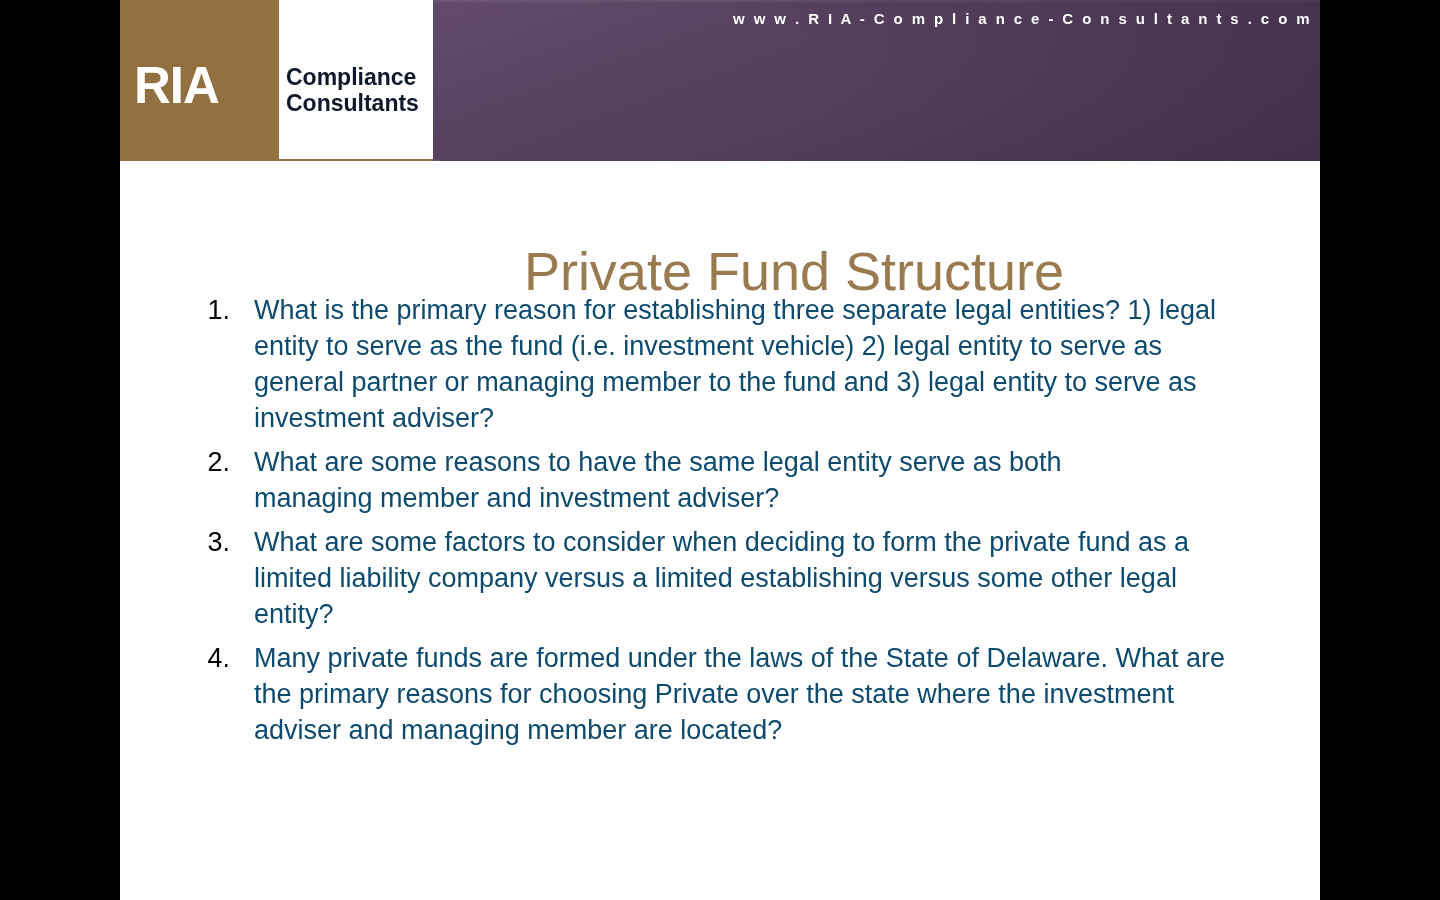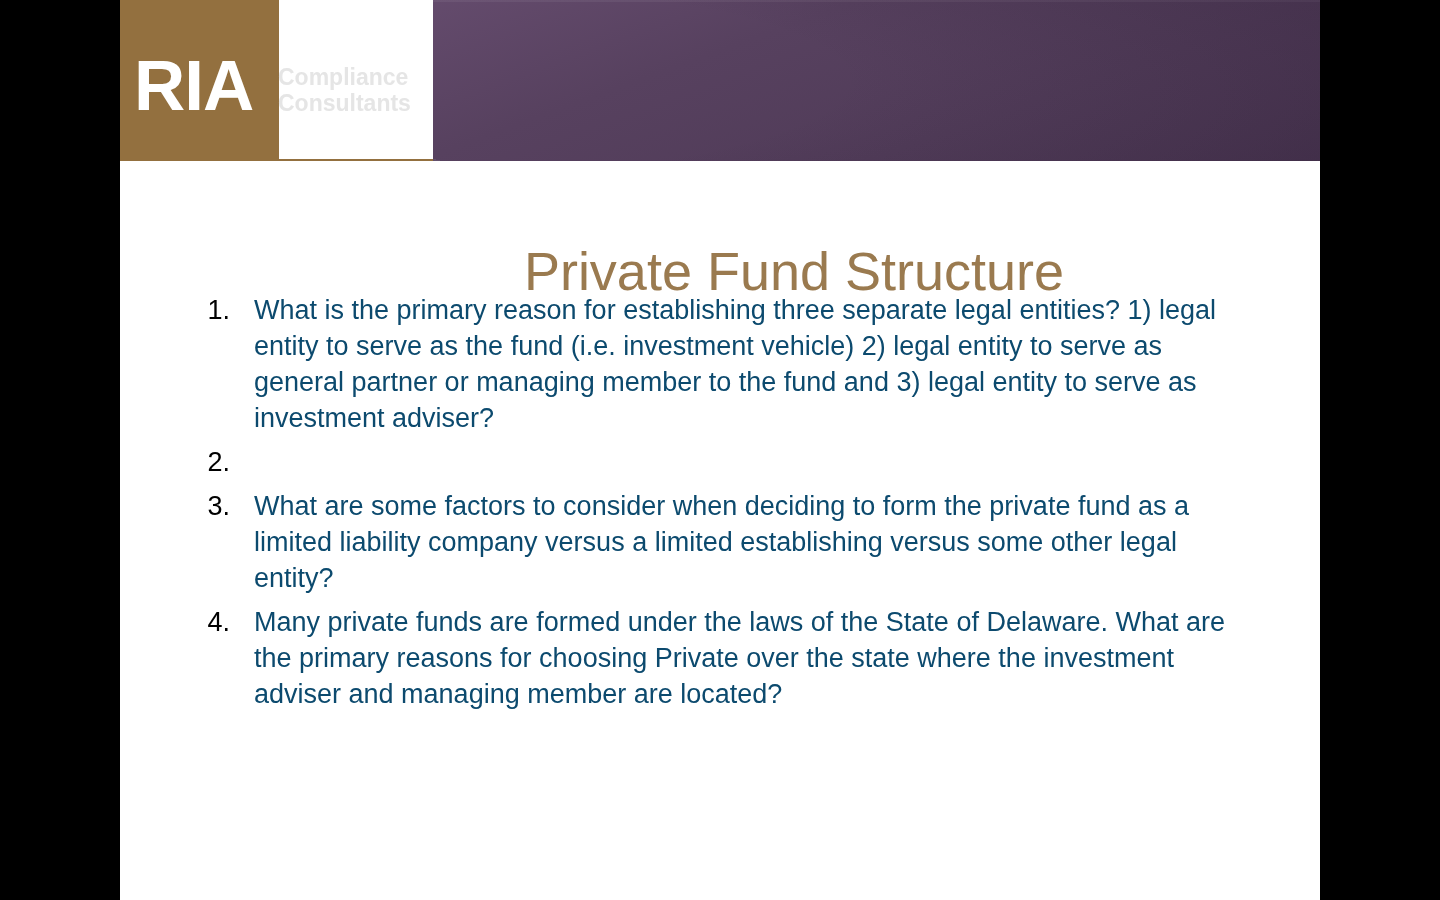--- a/index.html
+++ b/index.html
@@ -84,33 +84,33 @@
     left: 159px;
     top: 0;
     width: 154px;
     height: 159px;
     background: #ffffff;
   }
   .logo-ria {
     position: absolute;
     left: 14px;
     top: 47px;
-    font-size: 71px;
+    font-size: 51px;
     line-height: 77px;
     font-weight: bold;
     color: #ffffff;
     letter-spacing: -1px;
     font-family: "Liberation Sans", sans-serif;
   }
   .logo-sub {
     position: absolute;
-    left: 158px;
+    left: 166px;
     top: 64px;
     width: 140px;
-    color: #e5e5e5;
+    color: #0f172a;
     font-size: 23px;
     line-height: 26px;
     font-weight: bold;
     font-family: "Liberation Sans", sans-serif;
   }
   .header-url {
     position: absolute;
     right: 8px;
     top: 10px;
     color: #ffffff;
@@ -193,33 +193,35 @@
 
       <div class="logo-block">
         <div class="logo-white"></div>
         <div class="logo-ria">RIA</div>
         <div class="logo-sub">
           <div>Compliance</div>
           <div>Consultants</div>
         </div>
       </div>
 
+      <div class="header-url">w w w . R I A - C o m p l i a n c e - C o n s u l t a n t s . c o m</div>
     </div>
 
     <div class="slide-title">Private Fund Structure</div>
 
     <div class="content">
 
       <div class="q-item i1">
         <div class="q-num">1.</div>
         <div class="q-text">What is the primary reason for establishing three separate legal entities? 1) legal entity to serve as the fund (i.e. investment vehicle) 2) legal entity to serve as general partner or managing member to the fund and 3) legal entity to serve as investment adviser?</div>
       </div>
 
       <div class="q-item i2">
         <div class="q-num">2.</div>
+        <div class="q-text">What are some reasons to have the same legal entity serve as both managing member and investment adviser?</div>
       </div>
 
       <div class="q-item i3">
         <div class="q-num">3.</div>
         <div class="q-text">What are some factors to consider when deciding to form the private fund as a limited liability company versus a limited establishing versus some other legal entity?</div>
       </div>
 
       <div class="q-item i4">
         <div class="q-num">4.</div>
         <div class="q-text">Many private funds are formed under the laws of the State of Delaware. What are the primary reasons for choosing Private over the state where the investment adviser and managing member are located?</div>

